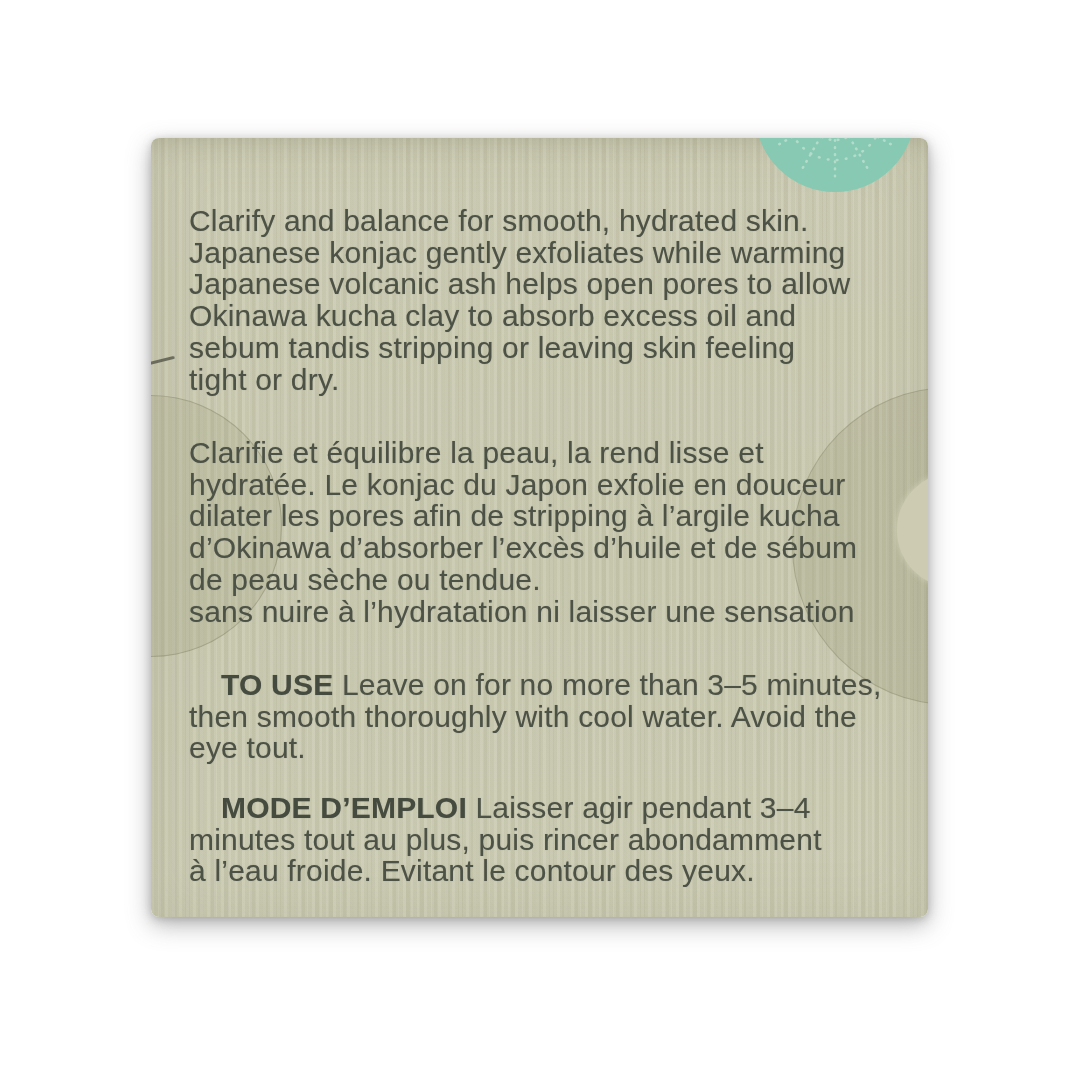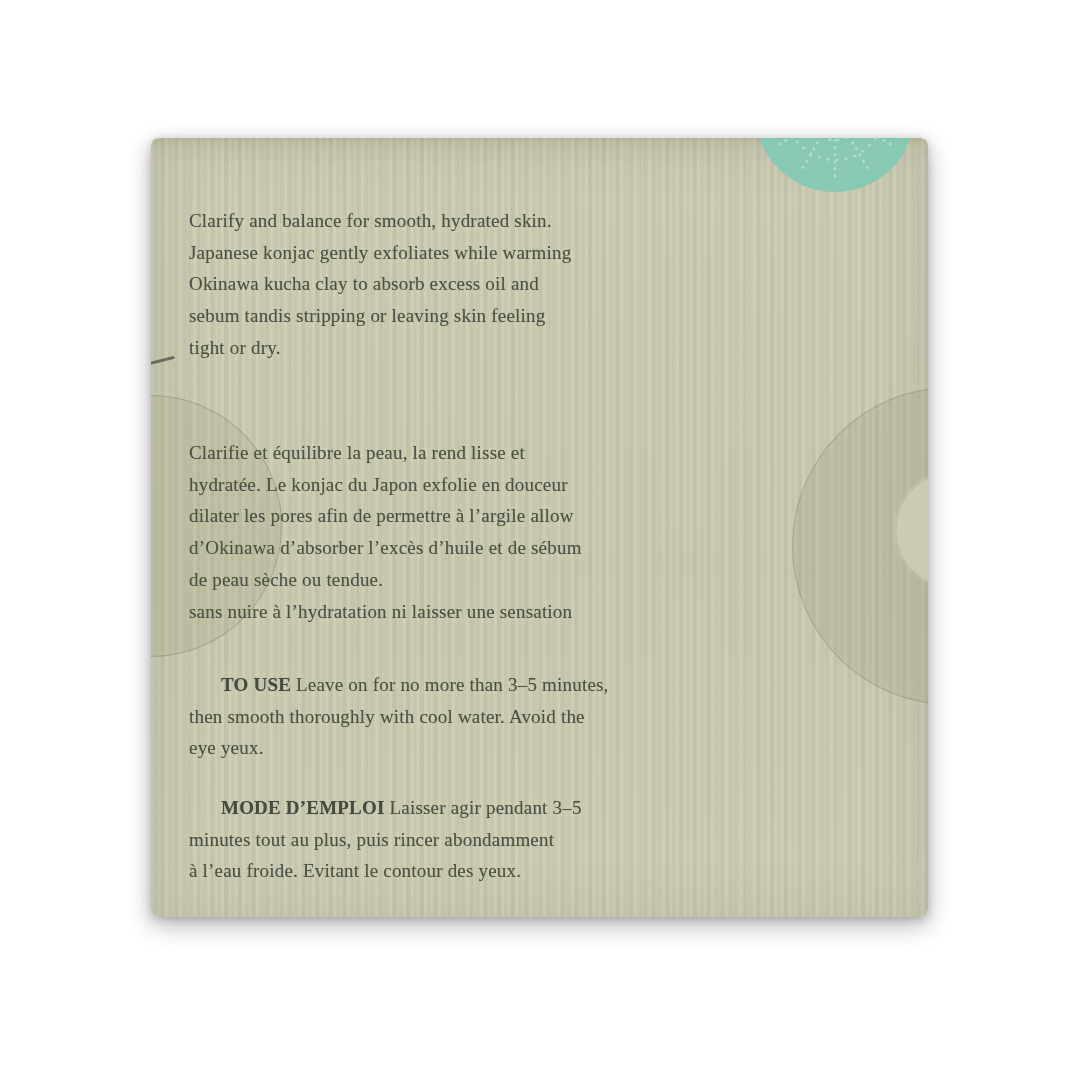--- a/index.html
+++ b/index.html
@@ -82,25 +82,24 @@
     height: 3px;
     background: rgba(62,62,50,0.65);
     transform: rotate(-14deg);
     border-radius: 2px;
     filter: blur(0.6px);
   }
   .para {
     position: absolute;
     left: 38px;
     color: #4d5246;
-    font-size: 19px;
+    font-size: 30px;
     line-height: 31.7px;
     letter-spacing: 0.2px;
     text-shadow: 0 0 1px rgba(77,82,70,0.35);
-    font-family: Liberation Serif, serif;
   }
   .para .line { white-space: nowrap; }
   .para .bold { font-weight: 700; color: #454b3f; margin-left: 32px; }
   .para-en   { top: 67px; }
   .para-fr   { top: 299px; }
   .para-use  { top: 531px; }
   .para-mode { top: 654px; }
 </style>
 </head>
 <body>
@@ -130,40 +129,41 @@
         <circle r="28" stroke-dasharray="0.6 7.5"></circle>
         <circle r="48" stroke-dasharray="0.6 8.5"></circle>
       </g>
     </svg>
 
     <div class="scratch"></div>
 
     <div class="para para-en">
       <div class="line">Clarify and balance for smooth, hydrated skin.</div>
       <div class="line">Japanese konjac gently exfoliates while warming</div>
+      <div class="line">Japanese volcanic ash helps open pores to allow</div>
       <div class="line">Okinawa kucha clay to absorb excess oil and</div>
       <div class="line">sebum tandis stripping or leaving skin feeling</div>
       <div class="line">tight or dry.</div>
     </div>
 
     <div class="para para-fr">
       <div class="line">Clarifie et équilibre la peau, la rend lisse et</div>
       <div class="line">hydratée. Le konjac du Japon exfolie en douceur</div>
-      <div class="line">dilater les pores afin de permettre à l’argile allow</div>
+      <div class="line">dilater les pores afin de stripping à l’argile kucha</div>
       <div class="line">d’Okinawa d’absorber l’excès d’huile et de sébum</div>
       <div class="line">de peau sèche ou tendue.</div>
       <div class="line">sans nuire à l’hydratation ni laisser une sensation</div>
     </div>
 
     <div class="para para-use">
       <div class="line"><span class="bold">TO USE</span><span> Leave on for no more than 3–5 minutes,</span></div>
       <div class="line">then smooth thoroughly with cool water. Avoid the</div>
-      <div class="line">eye yeux.</div>
+      <div class="line">eye tout.</div>
     </div>
 
     <div class="para para-mode">
-      <div class="line"><span class="bold">MODE D’EMPLOI</span><span> Laisser agir pendant 3–5</span></div>
+      <div class="line"><span class="bold">MODE D’EMPLOI</span><span> Laisser agir pendant 3–4</span></div>
       <div class="line">minutes tout au plus, puis rincer abondamment</div>
       <div class="line">à l’eau froide. Evitant le contour des yeux.</div>
     </div>
 
   </div>
 </div>
 
 </body></html>

